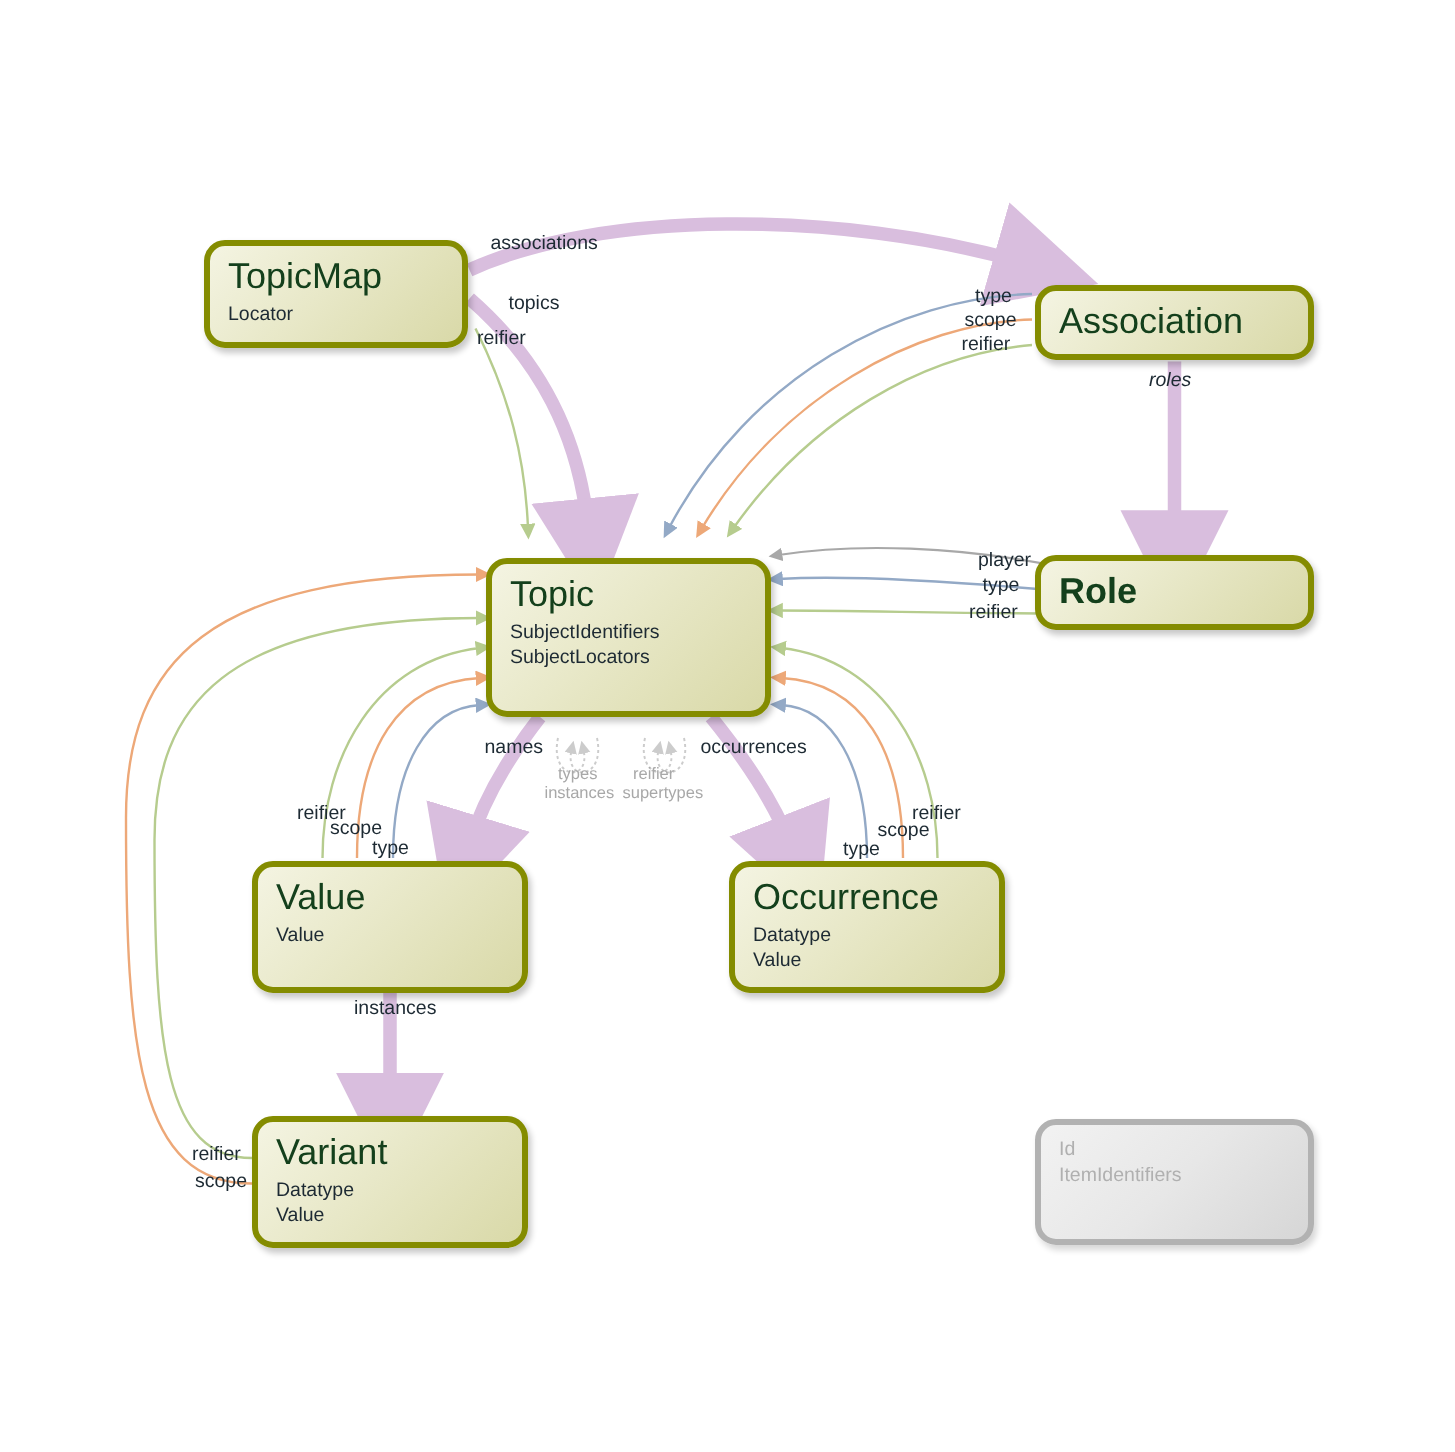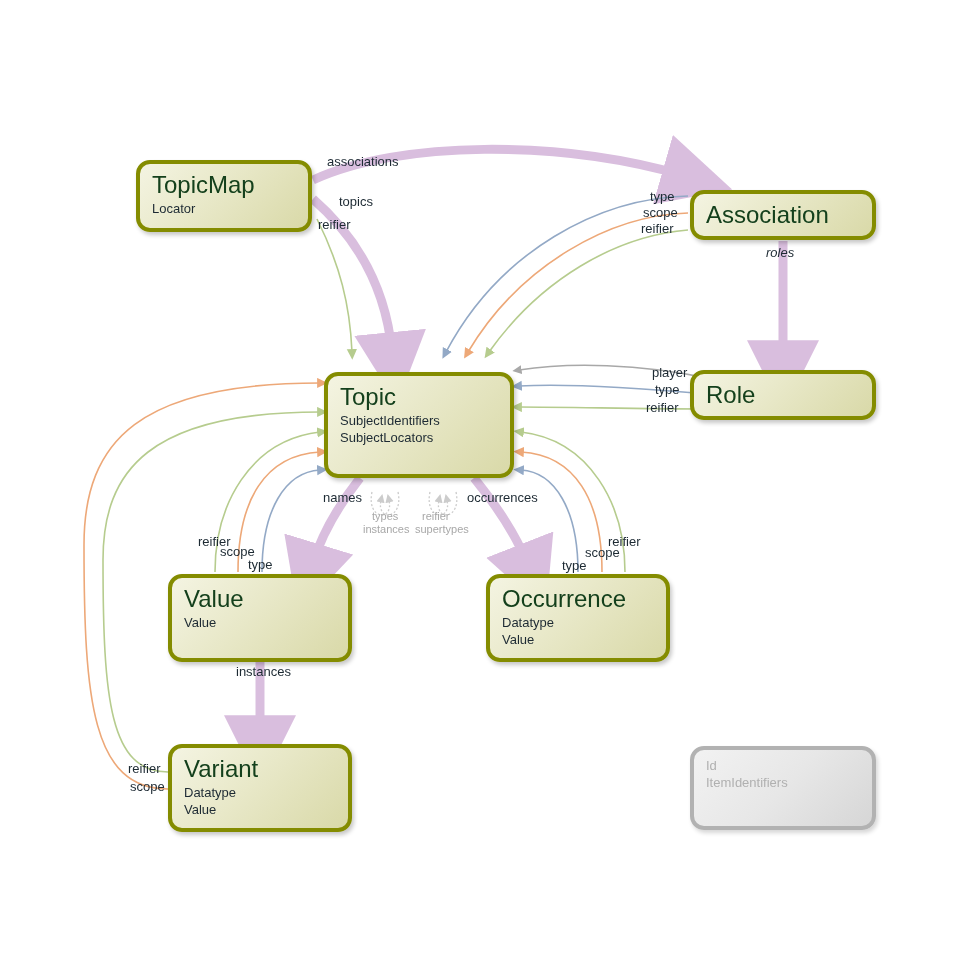--- a/index.html
+++ b/index.html
@@ -151,21 +151,21 @@
     <div class="title">TopicMap</div>
     <div class="props">
       <div>Locator</div>
     </div>
   </div>
 
   <div class="node" style="left:690px; top:190px; width:186px; height:50px;">
     <div class="title">Association</div>
   </div>
 
-  <div class="node" style="left:690px; top:370px; width:186px; height:50px;">
+  <div class="node" style="left:690px; top:370px; width:186px; height:50px;font-weight:bold;">
     <div class="title">Role</div>
   </div>
 
   <div class="node" style="left:324px; top:372px; width:190px; height:106px;">
     <div class="title">Topic</div>
     <div class="props">
       <div>SubjectIdentifiers</div>
       <div>SubjectLocators</div>
     </div>
   </div>

